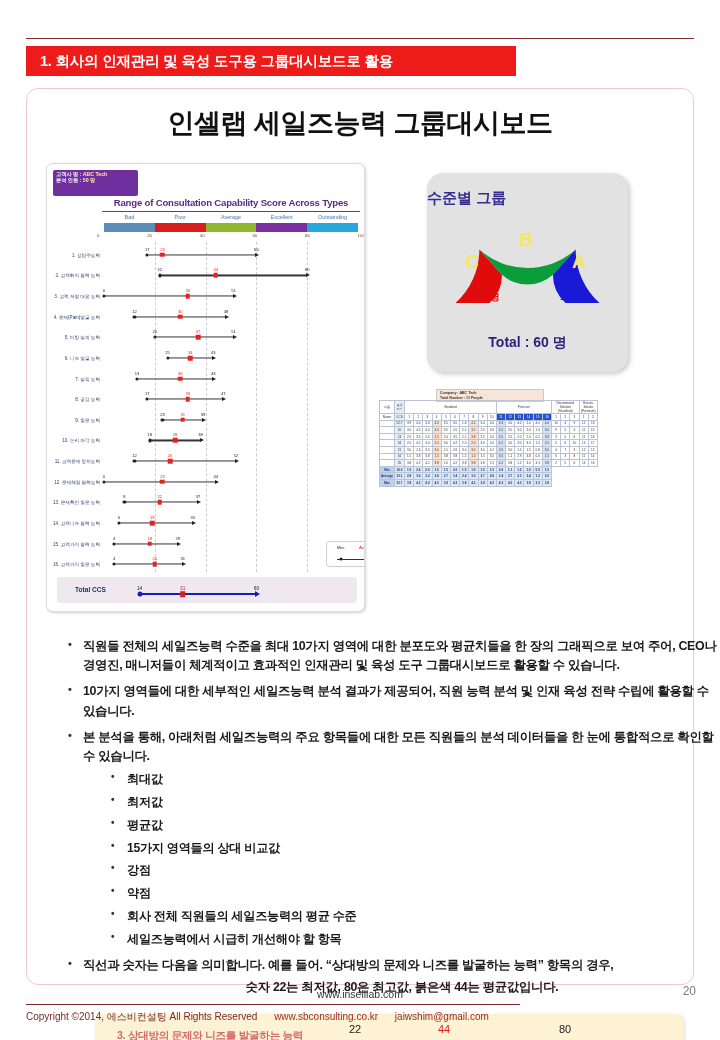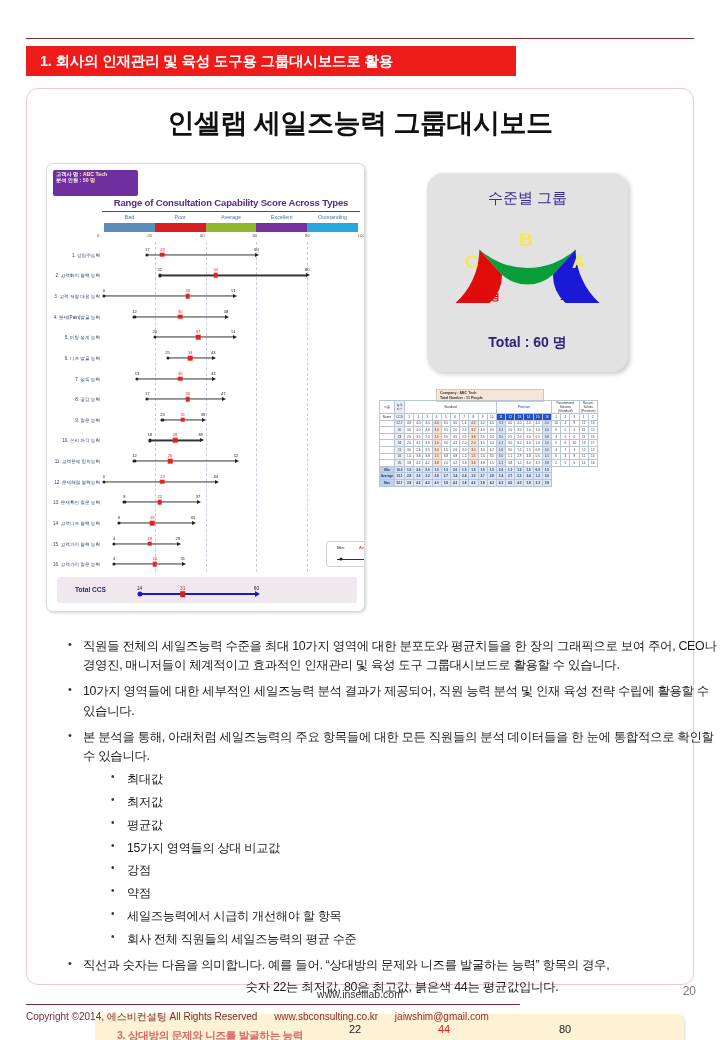--- a/index.html
+++ b/index.html
@@ -142,22 +142,22 @@
   #total-band .tna { position:absolute; font-size:4.8px; color:#d4201d; transform:translate(-50%,-100%);}
 
   
   #gauge-panel {
     position:absolute; left:400px; top:84px;
     width:201px; height:199px;
     background:#e2e2e2; border-radius:16px;
     box-shadow:2px 2px 5px rgba(0,0,0,0.22);
   }
   #gauge-title {
-    position:absolute; top:16px; width:100%; text-align:center;
-    font-size:15px; font-weight:normal; color:#3a2b8f;
+    position:absolute; top:16px; width:100%; text-align:left;
+    font-size:15px; font-weight:bold; color:#3a2b8f;
   }
   #gauge-wrap { position:absolute; left:23px; top:46px; width:155px; height:86px; }
   #gauge-total {
     position:absolute; bottom:20px; width:100%; text-align:center;
     font-size:14px; font-weight:bold; color:#2b1f7a;
   }
   .gnum { position:absolute; font-size:9.5px; font-weight:bold;text-align:center; }
   .glet { position:absolute; font-size:19px; font-weight:bold; color:#f2e85c; }
 
   
@@ -189,21 +189,21 @@
   td.hl-b { background:#d7e3f5; }
   td.rec { color:#2450c8; font-weight:bold; }
   tr.stat td { background:#dce6f4; font-weight:bold; color:#1b3a7a; }
   tr.stat td.lbl { background:#bcd0ea; }
 
   
   #bullets { position:absolute; left:34px; top:548px; width:660px; }
   ul.lv1 { list-style:none; margin:0; padding:0; }
   ul.lv1 > li {
     position:relative; padding-left:22px; margin-bottom:7px;
-    font-size:12.4px; color:#1a1a1a; line-height:1.55; letter-spacing:-0.3px;
+    font-size:12.4px; color:#1a1a1a; line-height:1.55; letter-spacing:-0.3px;font-weight:bold;
   }
   ul.lv1 > li::before {
     content:"•"; position:absolute; left:7px; top:-1px; font-size:11px; color:#333;
   }
   ul.lv2 { list-style:none; margin:4px 0 0 0; padding:0; }
   ul.lv2 > li {
     position:relative; padding-left:44px; margin-bottom:3px;
     font-size:12.2px; color:#1a1a1a; line-height:1.62; letter-spacing:-0.3px;
   }
   ul.lv2 > li::before {
@@ -753,22 +753,22 @@
     <ul class="lv1" id="bullet-list">
         <li>직원들 전체의 세일즈능력 수준을 최대 10가지 영역에 대한 분포도와 평균치들을 한 장의 그래픽으로 보여 주어, CEO나 경영진, 매니저들이 체계적이고 효과적인 인재관리 및 육성 도구 그룹대시보드로 활용할 수 있습니다.</li>
         <li>10가지 영역들에 대한 세부적인 세일즈능력 분석 결과가 제공되어, 직원 능력 분석 및 인재 육성 전략 수립에 활용할 수 있습니다.</li>
         <li>본 분석을 통해, 아래처럼 세일즈능력의 주요 항목들에 대한 모든 직원들의 분석 데이터들을 한 눈에 통합적으로 확인할 수 있습니다.<ul class="lv2">
             <li>최대값</li>
             <li>최저값</li>
             <li>평균값</li>
             <li>15가지 영역들의 상대 비교값</li>
             <li>강점</li>
             <li>약점</li>
+            <li>회사 전체 직원들의 세일즈능력의 평균 수준</li>
             <li>세일즈능력에서 시급히 개선해야 할 항목</li>
-            <li>회사 전체 직원들의 세일즈능력의 평균 수준</li>
           </ul></li>
         <li><span>직선과 숫자는 다음을 의미합니다. 예를 들어. “상대방의 문제와 니즈를 발굴하는 능력” 항목의 경우,</span><span class="center-line">숫자 22는 최저값, 80은 최고값, 붉은색 44는 평균값입니다.</span></li>
       </ul>
   </div>
 
   <div id="callout">
     <span class="label">3. 상대방의 문제와 니즈를 발굴하는 능력</span>
     <span class="co-n" id="co-n-min" style="left: 260px;">22</span>
     <span class="co-n red" id="co-n-avg" style="left: 349px;">44</span>
     <span class="co-n" id="co-n-max" style="left: 470px;">80</span>

